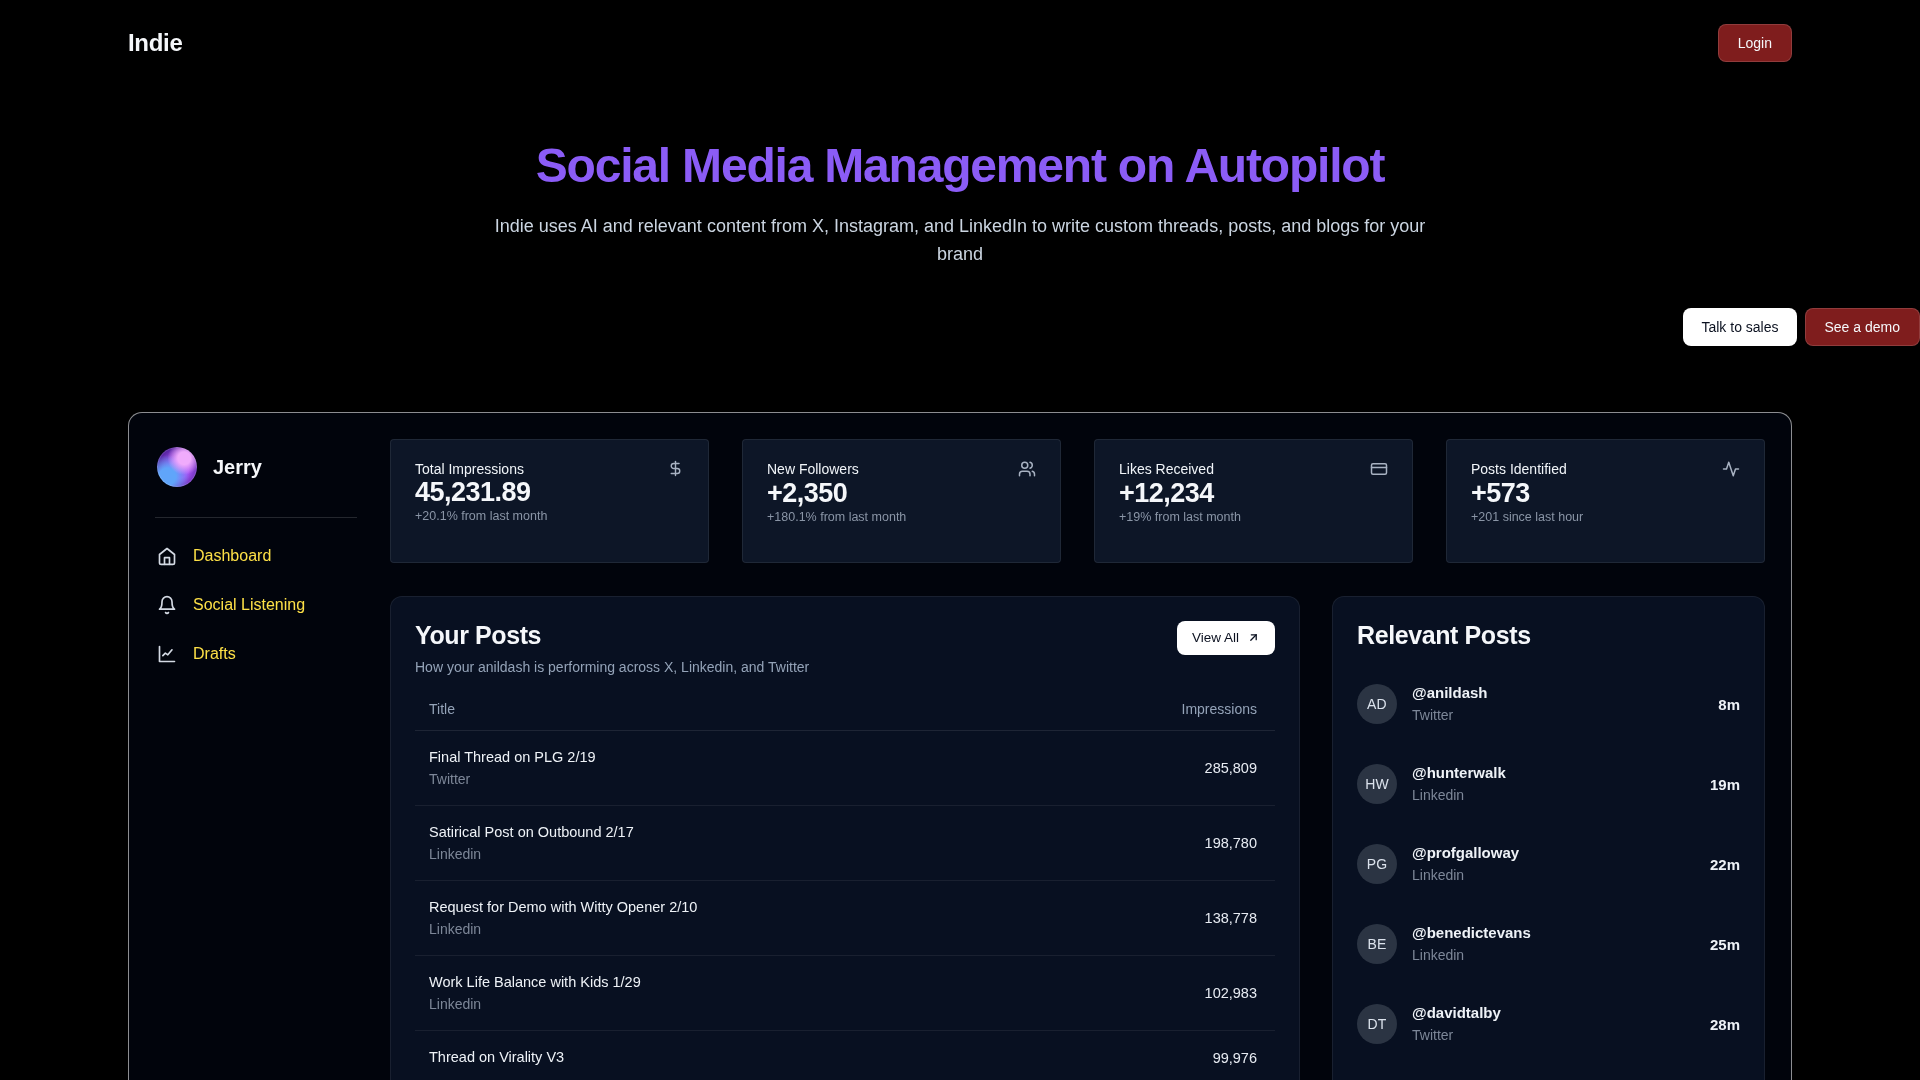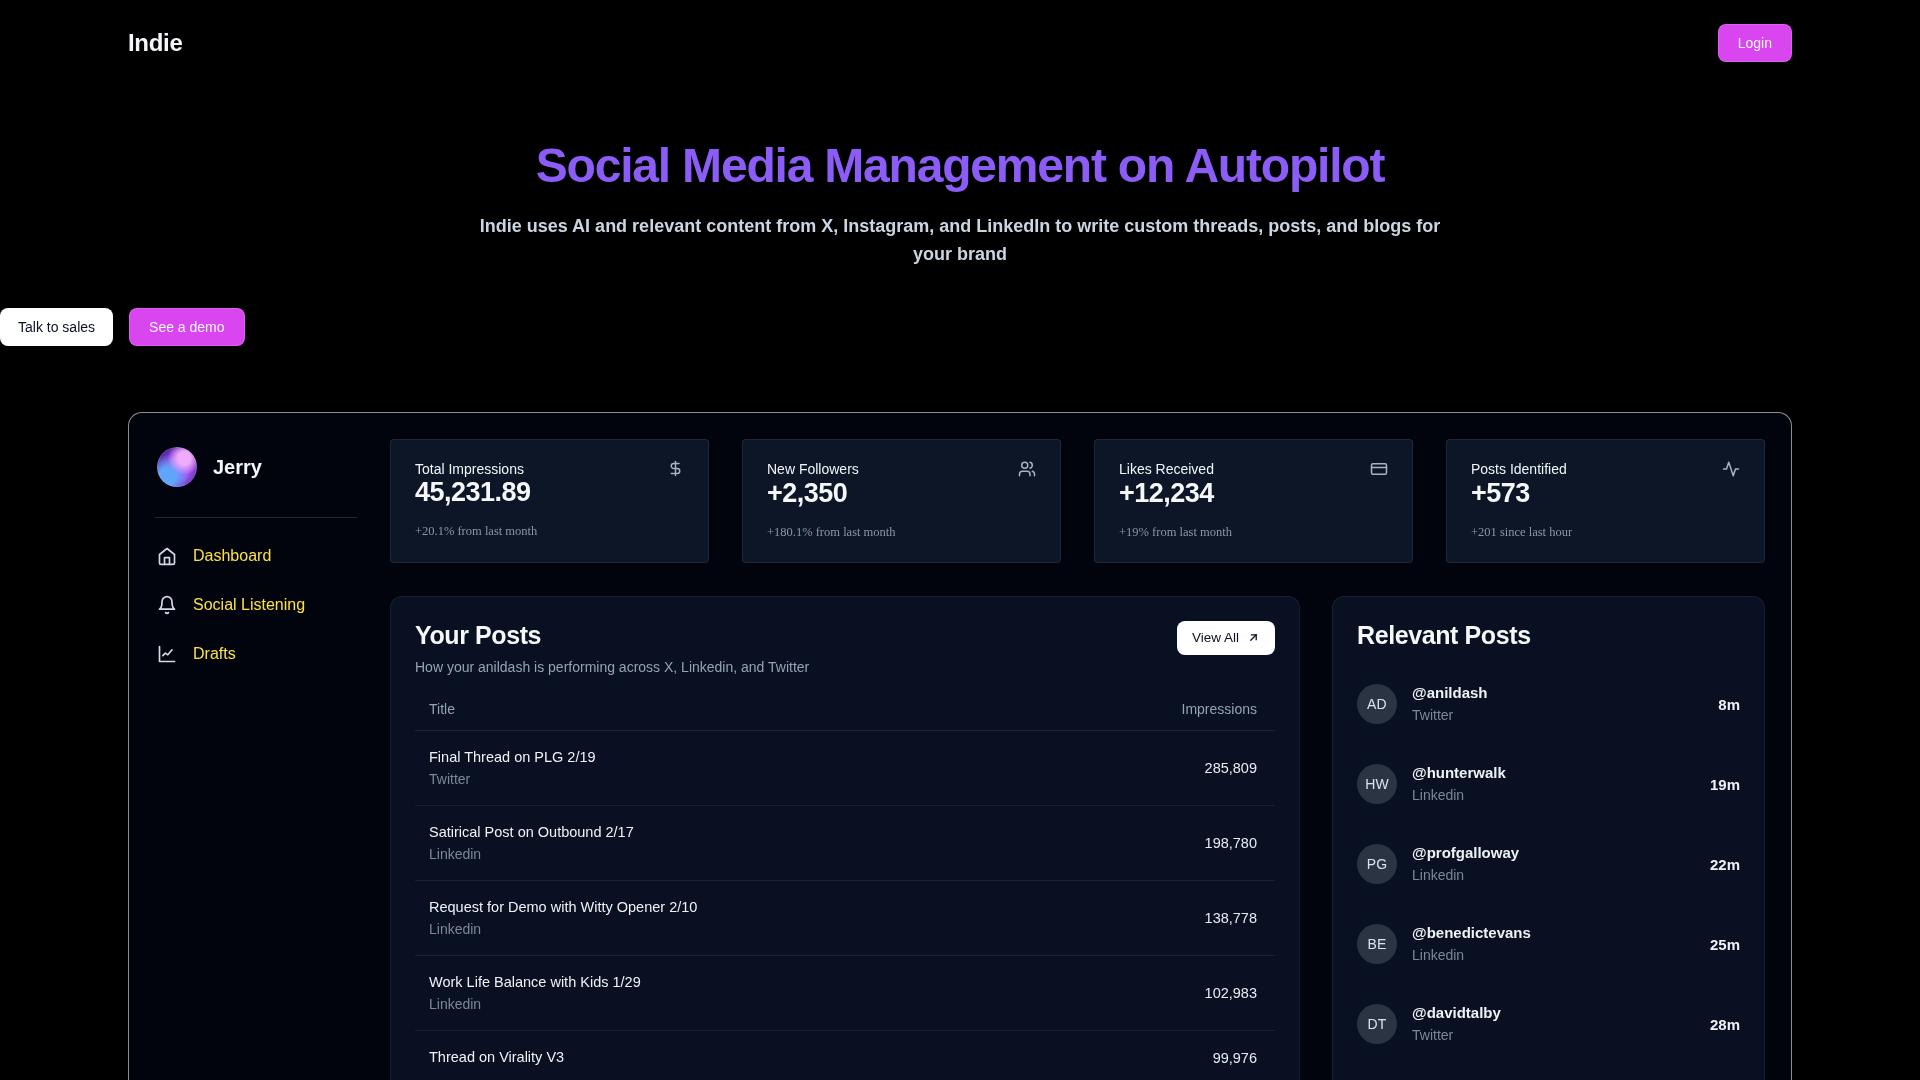--- a/index.html
+++ b/index.html
@@ -18,37 +18,37 @@
     display:flex; align-items:center; justify-content:space-between;
     padding:0 128px;
   }
   .logo { font-size:24px; font-weight:700; letter-spacing:-0.3px; }
   .btn {
     display:inline-flex; align-items:center; justify-content:center; gap:8px;
     border-radius:8px; font-size:14px; font-weight:500; cursor:pointer;
     border:1px solid transparent; line-height:1;
   }
   .btn-dark {
-    background:#d946ef; color:#f5f7fa;
+    background:#7f1d1d; color:#f5f7fa;
     border-color:rgba(255,255,255,0.14);
     padding:11px 19px;
   }
   .btn-light { background:#ffffff; color:#0b1120; padding:11px 17px; }
 
   
   .hero { position:absolute; top:136px; left:0; right:0; text-align:center; }
   .hero h1 {
     font-size:48px; font-weight:700; letter-spacing:-1.2px; color:#8b5cf6;
     line-height:60px;
   }
   .hero-sub {
     margin:16px auto 0; max-width:970px;
-    font-size:18px; line-height:28px; color:#cbd5e1; font-weight:700;
-  }
-  .hero-ctas { margin-top:40px; display:flex; justify-content:flex-start; gap:16px; }
+    font-size:18px; line-height:28px; color:#cbd5e1; font-weight:400;
+  }
+  .hero-ctas { margin-top:40px; display:flex; justify-content:flex-end; gap:8px; }
 
   
   .app-panel {
     position:absolute; left:128px; top:412px; width:1664px; height:1010px;
     background:#01040c;
     border:1px solid rgba(255,255,255,0.55);
     border-radius:14px;
     padding:26px;
     display:flex; gap:33px;
   }
@@ -83,21 +83,21 @@
     border:1px solid rgba(255,255,255,0.08);
     border-radius:4px;
     padding:20px 24px;
   }
   .stat-head {
     display:flex; justify-content:space-between; align-items:center;
     font-size:14px; font-weight:500; color:#f1f5f9;
   }
   .stat-head .sicon { color:#a8b2c2; }
   .stat-value { font-size:27px; font-weight:700; letter-spacing:-0.5px; }
-  .stat-delta { margin-top:16px; font-size:12.5px; color:#8a95a6;font-family:Liberation Serif, serif; }
+  .stat-delta { margin-top:1px; font-size:12.5px; color:#8a95a6; }
 
   .content-row { display:flex; gap:32px; margin-top:33px; flex:1; min-height:0; }
   .card {
     background:#081021;
     border:1px solid rgba(255,255,255,0.07);
     border-radius:12px;
     padding:24px;
   }
   .posts-card { flex:1; min-width:0; }
   .rel-card { width:433px; flex-shrink:0; }

